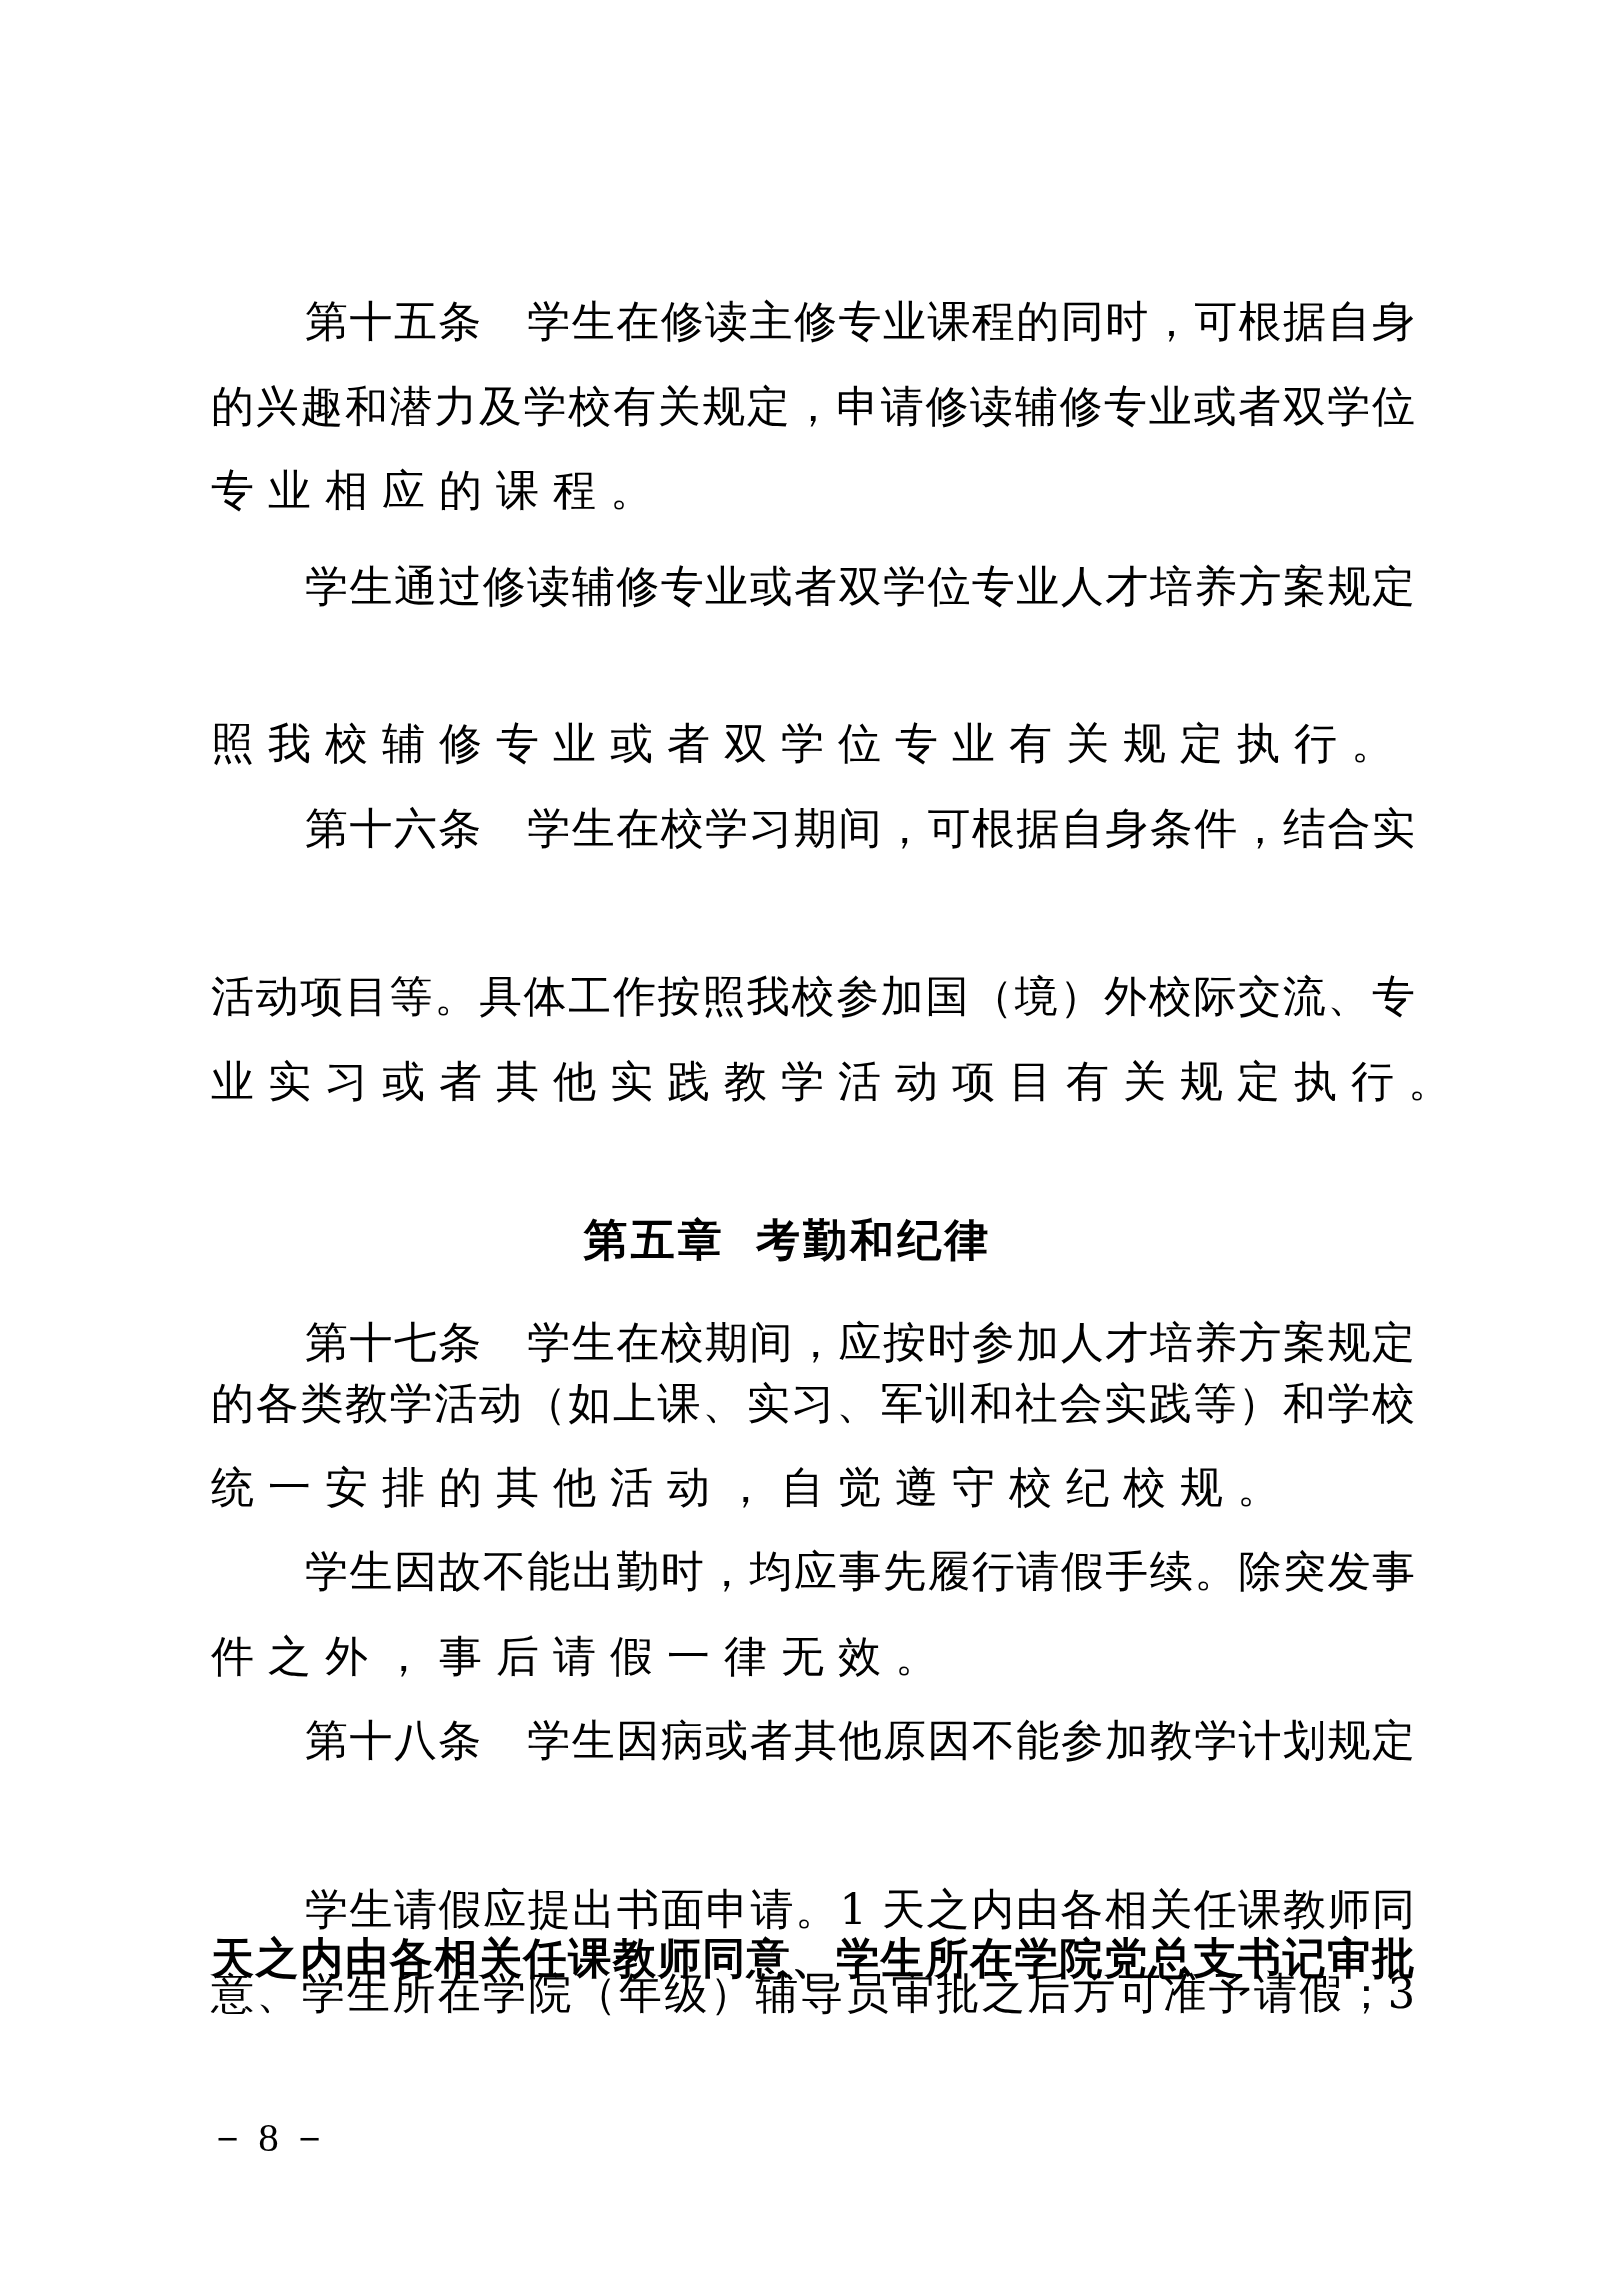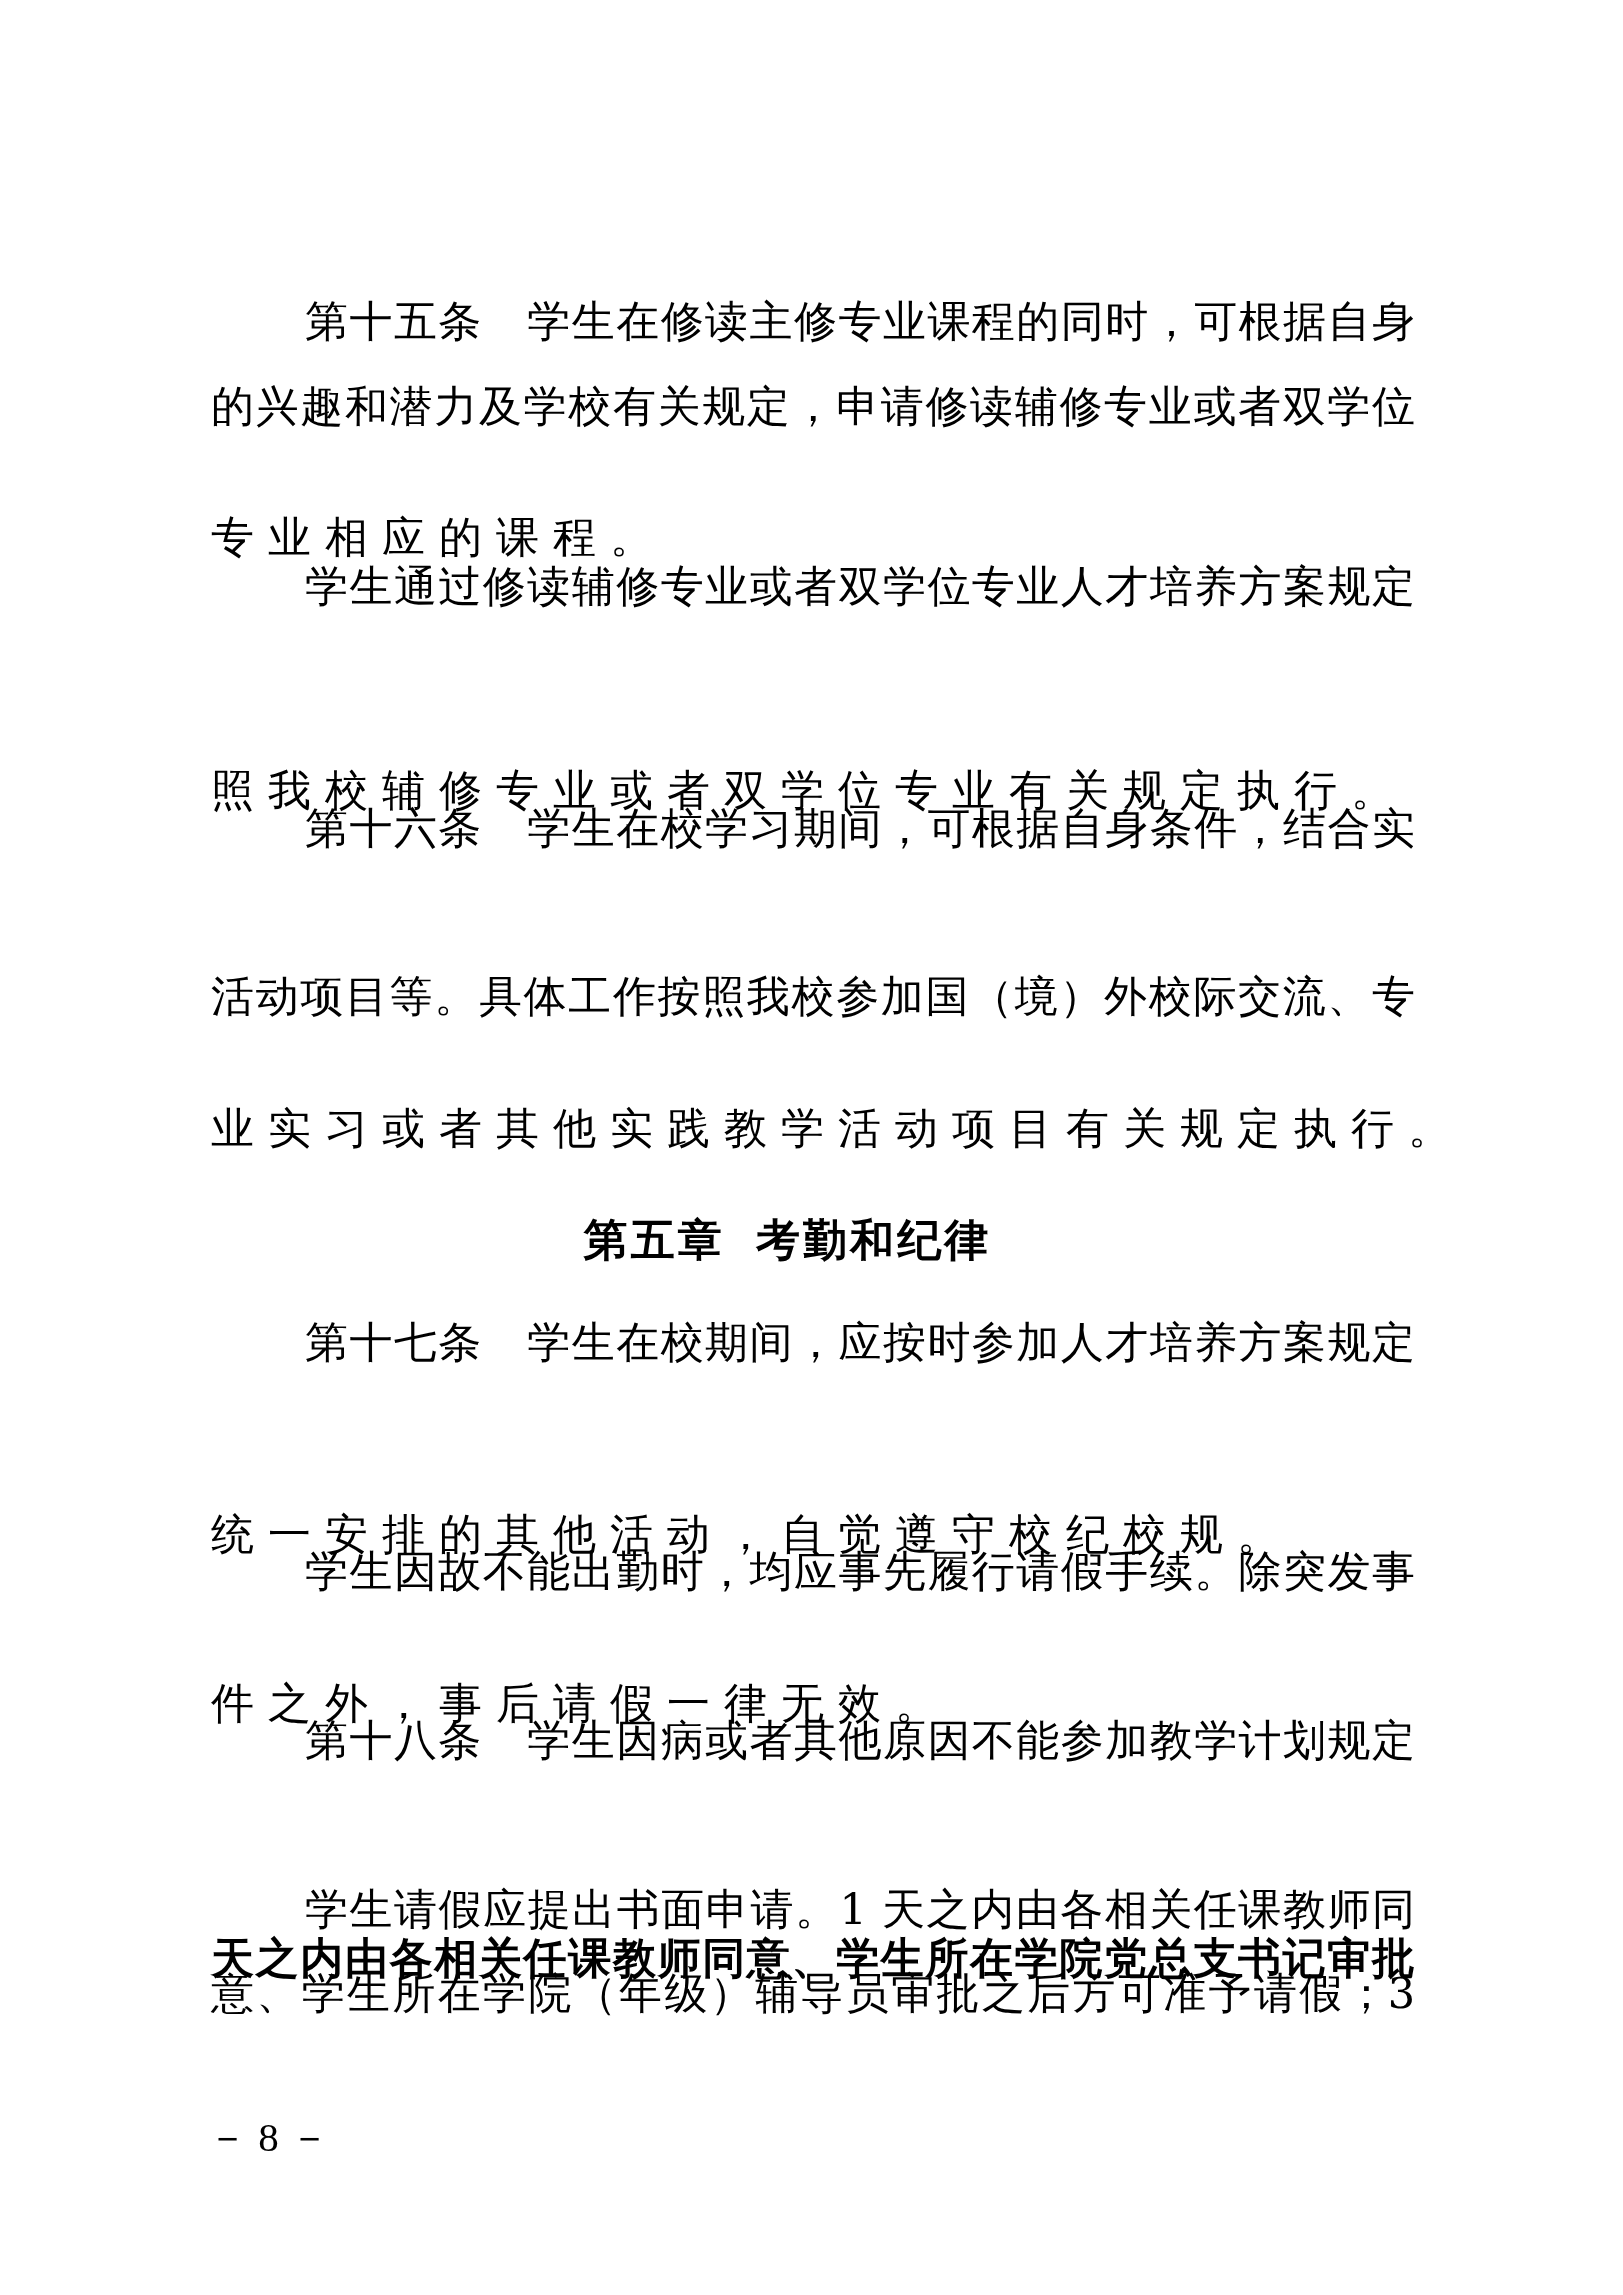--- a/index.html
+++ b/index.html
@@ -6,21 +6,21 @@
   body { width: 1623px; height: 2295px; position: relative; overflow: hidden; }
   .page {
     position: absolute; left: 0; top: 0; width: 1623px; height: 2295px; background: #ffffff;
     font-family: "DejaVu Serif", "Liberation Serif", serif; color: #000;
   }
   .line {
     position: absolute; left: 211px; width: 1204px; height: 61px;
     font-size: 43px; line-height: 61px; white-space: nowrap;
     text-align: justify; text-align-last: justify; letter-spacing: 0;
   }
-  .line.last { text-align-last: left; letter-spacing: 14px; margin-top: 47px; }
+  .line.last { text-align-last: left; letter-spacing: 14px; }
   .line.indent { left: 305px; width: 1110px; }
   .heading {
     position: absolute; left: 0; width: 1575px; top: 1207px; height: 66px;
     text-align: center; font-size: 44px; line-height: 66px; font-weight: bold;
     font-family: "DejaVu Sans", "Liberation Sans", sans-serif; letter-spacing: 3.1px;
   }
   .heading .gap { display: inline-block; width: 31px; }
   .pagenum {
     position: absolute; left: 207px; top: 2117px; height: 41px;
     font-family: "Liberation Serif", serif; font-size: 41px; line-height: 41px;
@@ -41,20 +41,21 @@
 
   <div class="line indent" style="top:798px;">第十六条　学生在校学习期间，可根据自身条件，结合实</div>
   <div class="line" style="top:966px;">活动项目等。具体工作按照我校参加国（境）外校际交流、专</div>
   <div class="line last" style="top:1051px;">业实习或者其他实践教学活动项目有关规定执行。</div>
 
   <div class="heading">
     <span>第五章</span><span class="gap"></span><span>考勤和纪律</span>
   </div>
 
   <div class="line indent" style="top:1312px;">第十七条　学生在校期间，应按时参加人才培养方案规定</div>
+  <div class="line" style="top:1373px;">的各类教学活动（如上课、实习、军训和社会实践等）和学校</div>
   <div class="line last" style="top:1457px;">统一安排的其他活动，自觉遵守校纪校规。</div>
 
   <div class="line indent" style="top:1541px;">学生因故不能出勤时，均应事先履行请假手续。除突发事</div>
   <div class="line last" style="top:1626px;">件之外，事后请假一律无效。</div>
 
   <div class="line indent" style="top:1710px;">第十八条　学生因病或者其他原因不能参加教学计划规定</div>
 
   <div class="line indent" style="top:1879px;">学生请假应提出书面申请。1 天之内由各相关任课教师同</div>
   <div class="line" style="top:1963px;">意、学生所在学院（年级）辅导员审批之后方可准予请假；3</div>
   <div class="line" style="top:1928px;font-weight:bold;">天之内由各相关任课教师同意、学生所在学院党总支书记审批</div>

